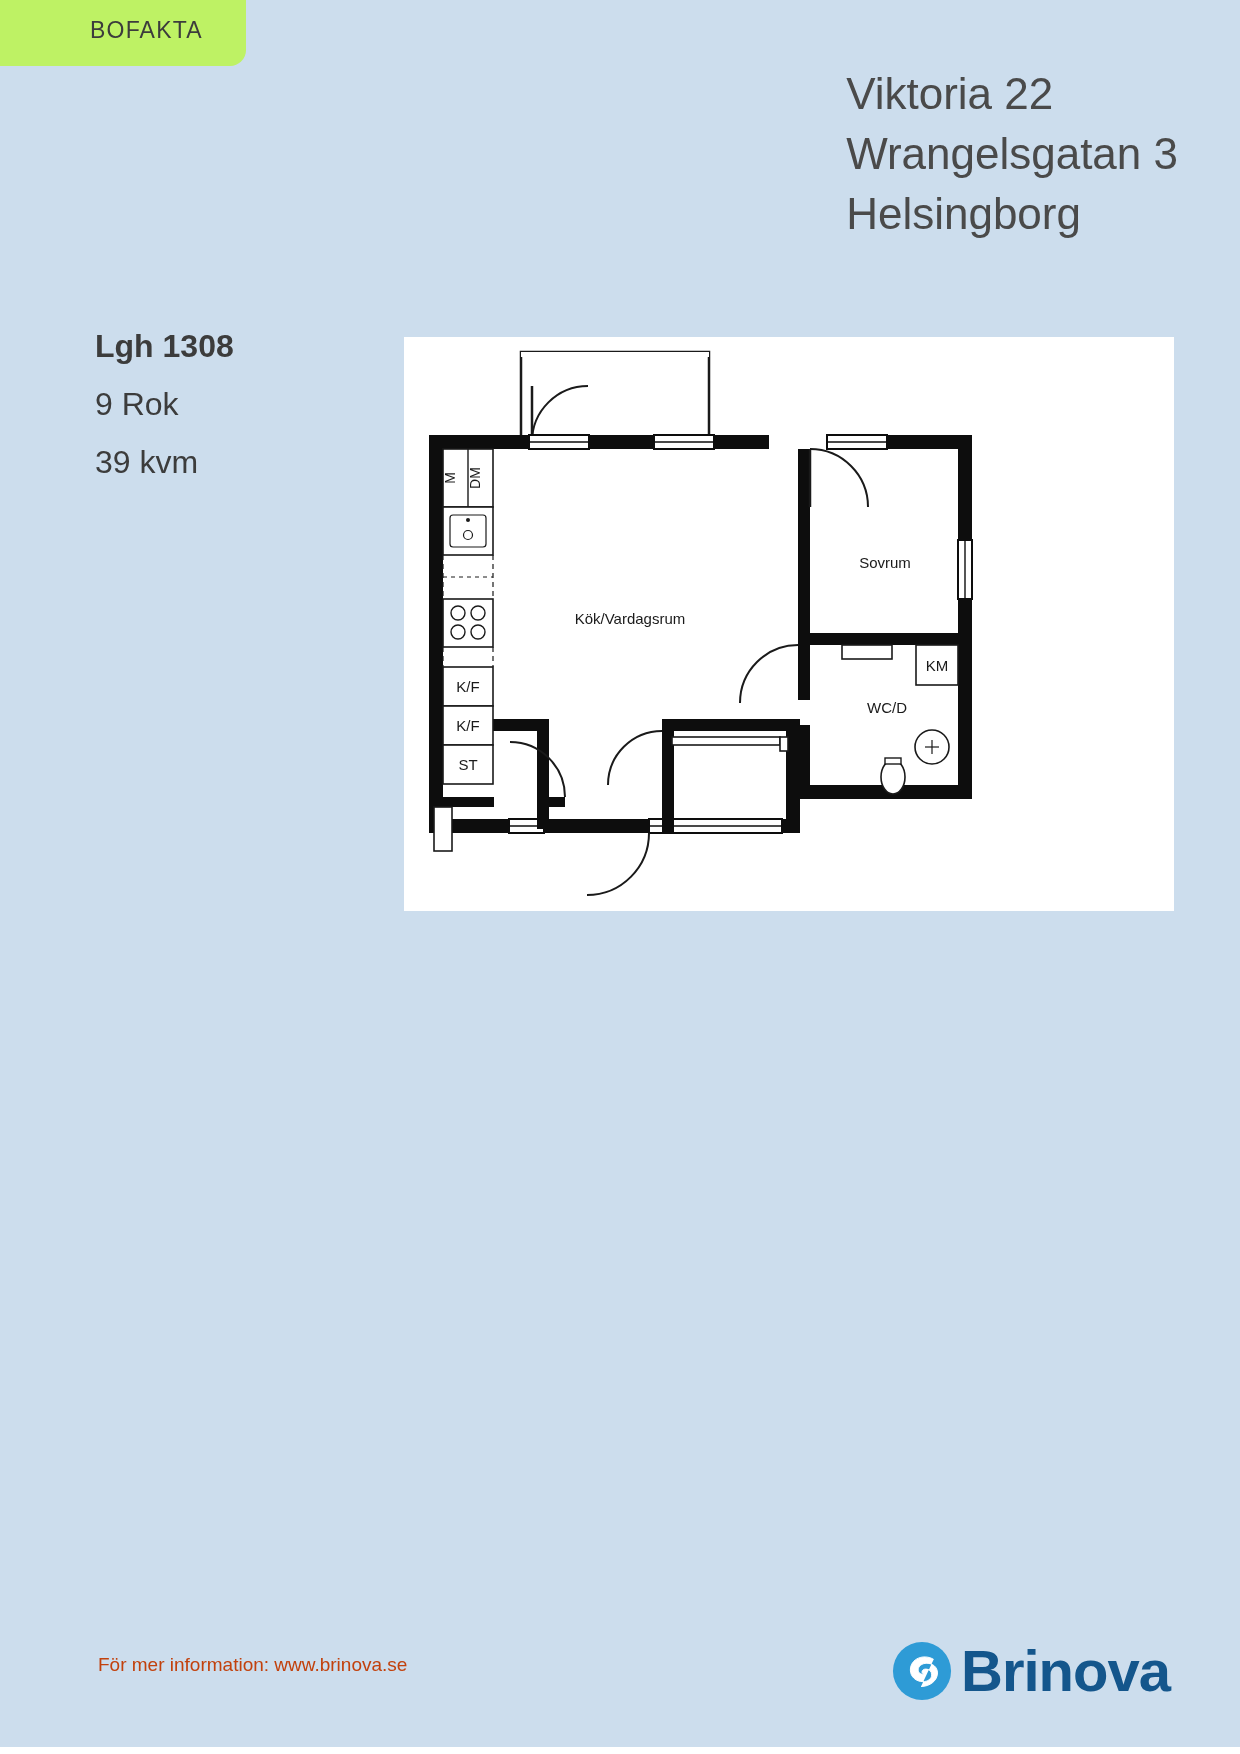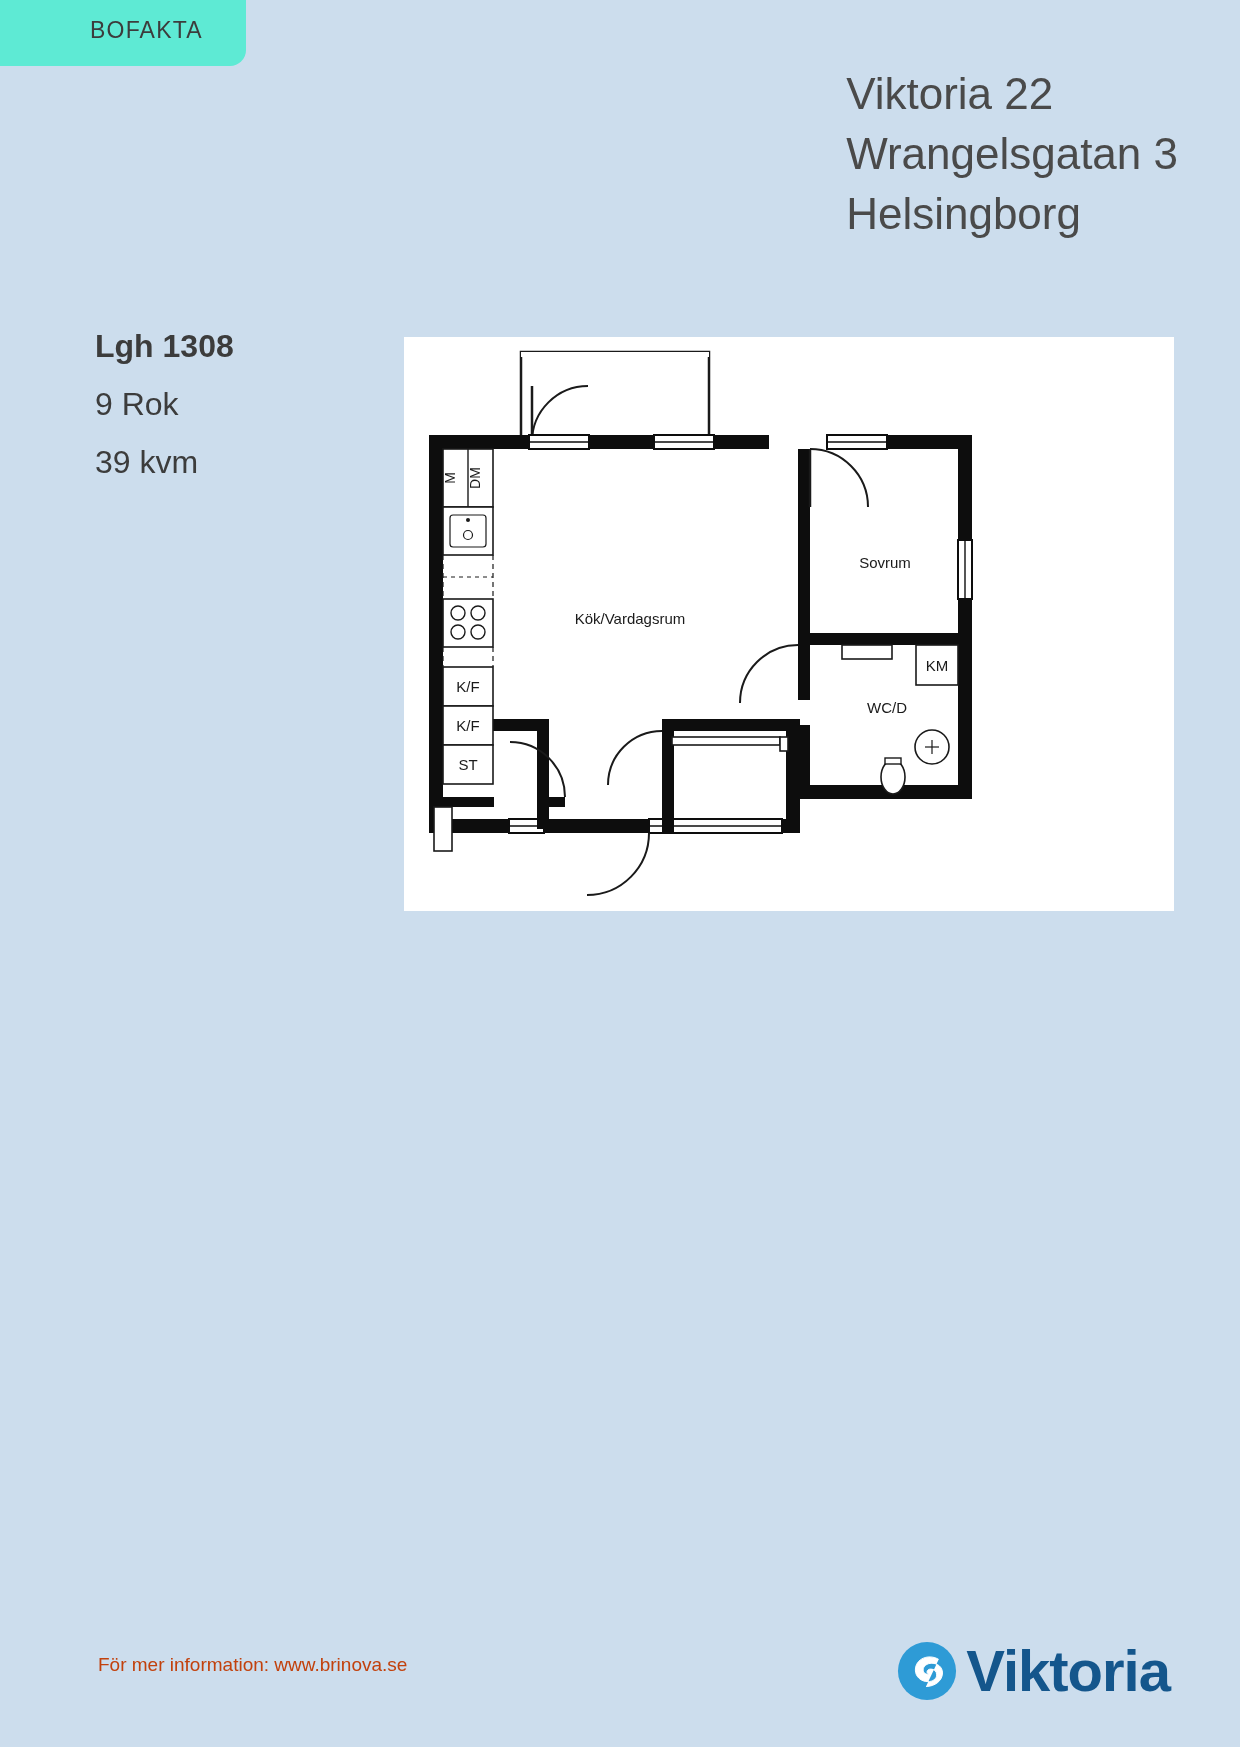--- a/index.html
+++ b/index.html
@@ -10,21 +10,21 @@
     font-family:"Liberation Sans", sans-serif;
     color:#3c3c3c;
     position:relative;
     overflow:hidden;
   }
 
   
   .bofakta-tab {
     position:absolute; left:0; top:0;
     width:246px; height:66px;
-    background:#5eead4;
+    background:#bef264;
     border-bottom-right-radius:16px;
   }
   .bofakta-tab span {
     position:absolute; left:90px; top:30px;
     transform:translateY(-50%);
     font-size:23px; letter-spacing:1.2px; color:#3c3c3c;
   }
 
   
   .address {
@@ -249,16 +249,16 @@
   </svg>
 </div>
 
 <div class="footer-text">För mer information: www.brinova.se</div>
 
 <div class="logo">
   <svg class="logo-mark" viewBox="0 0 64 64">
     <circle cx="32" cy="32" r="30" fill="#2e9bd6"></circle>
     <path d="M44 20c-10-6-24-1-24 11 0 7 6 12 13 12 5 0 9-3 9-7 0-4-3-6-6-6-2 0-4 1-4 3 0 1 1 2 2 2-3 1-6-1-6-4 0-4 4-7 9-7 6 0 11 4 11 10 0 8-8 14-17 14" fill="#ffffff" stroke="#ffffff" stroke-width="1"></path>
   </svg>
-  <div class="logo-word">Viktoria</div>
+  <div class="logo-word">Brinova</div>
 </div>
 
 <div class="bottom-rule"></div>
 
 </body></html>

